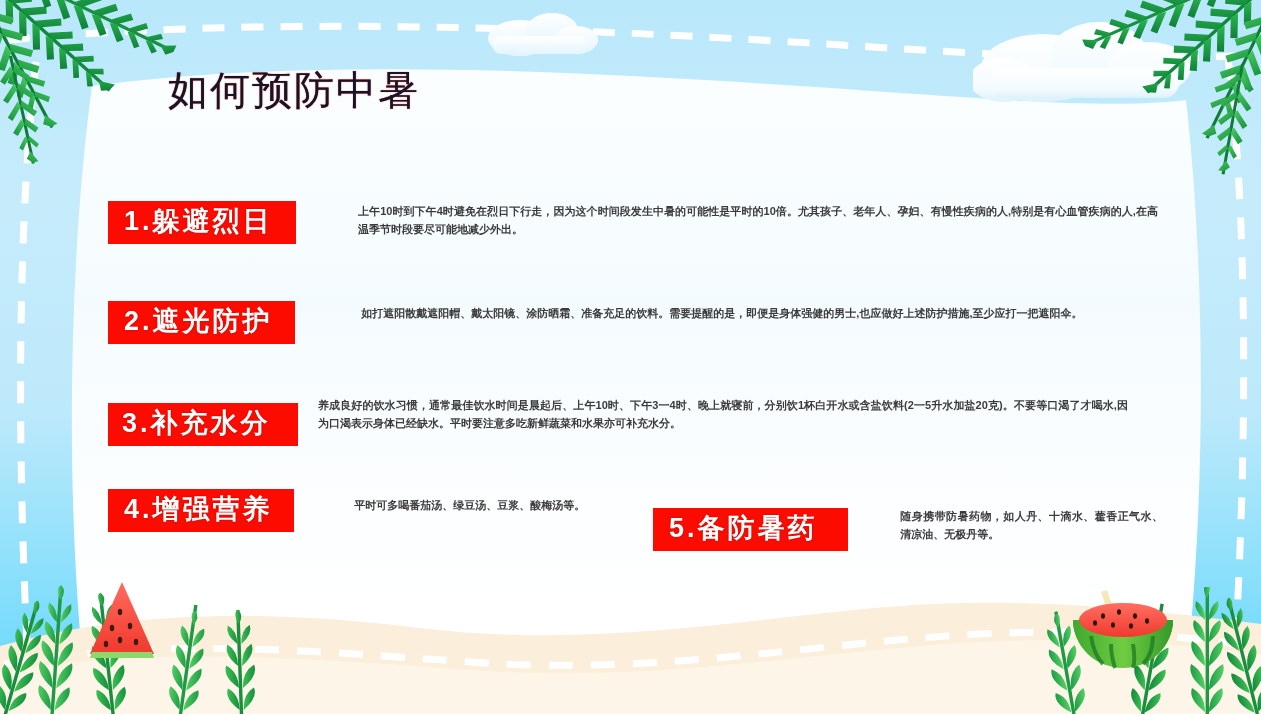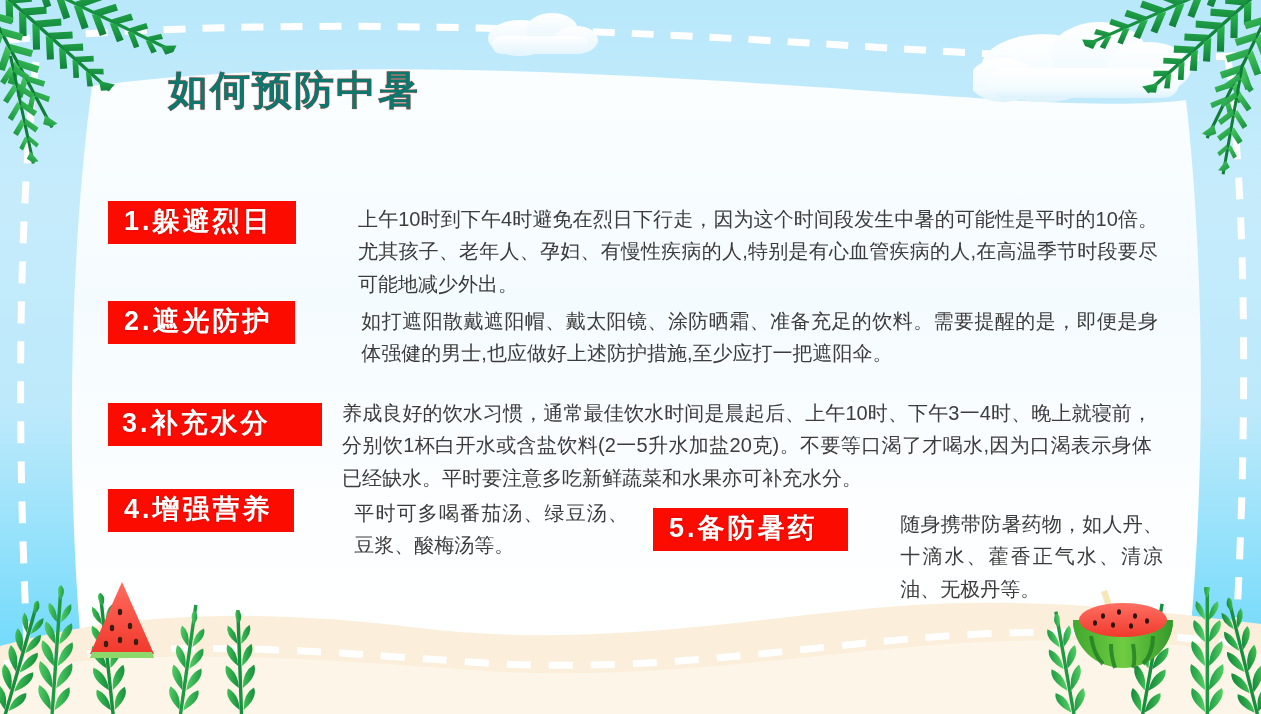--- a/index.html
+++ b/index.html
@@ -35,22 +35,22 @@
     position: absolute;
     inset: 0;
     z-index: 40;
   }
 
   .title {
     position: absolute;
     left: 168px;
     top: 63px;
     font-size: 40px;
-    font-weight: bold;
-    color: #0f766e;
+    font-weight: normal;
+    color: #0f172a;
     letter-spacing: 2px;
     white-space: nowrap;
     text-shadow: 0 0 1px #ff1100;
   }
 
   .row {
     position: absolute;
     display: flex;
     align-items: flex-start;
     gap: 20px;
@@ -64,36 +64,37 @@
     letter-spacing: 3px;
     padding: 7px 14px 9px 16px;
     white-space: nowrap;
     line-height: 1.0;
     box-sizing: border-box;
     text-shadow: 0 0 2px rgba(0,0,0,0.25);
   }
 
   .body-text {
     color: #3c3c3c;
-    font-size: 20px;
+    font-size: 11px;
     line-height: 1.62;
     text-align: justify;
+    font-weight: bold;
   }
 
   
   #row1 { left: 108px; top: 201px; width: 1050px; }
   #row1 .tag  { width: 190px; }
   #row1 .body-text { width: 810px; margin-left: 42px; margin-top: 2px; }
 
   #row2 { left: 108px; top: 301px; width: 1050px; }
   #row2 .tag  { width: 190px; }
   #row2 .body-text { width: 810px; margin-left: 46px; margin-top: 4px; }
 
   #row3 { left: 108px; top: 403px; width: 1050px; }
-  #row3 .tag  { width: 214px; padding-left: 14px; }
+  #row3 .tag  { width: 190px; padding-left: 14px; }
   #row3 .body-text { width: 810px; margin-top: -6px; }
 
   #row4 { left: 108px; top: 489px; width: 520px; }
   #row4 .tag  { width: 190px; }
   #row4 .body-text { width: 280px; margin-left: 40px; margin-top: 8px; }
 
   #row5 { left: 653px; top: 508px; width: 510px; }
   #row5 .tag  { width: 200px; }
   #row5 .body-text { width: 270px; margin-left: 32px; margin-top: 0px; }
 

